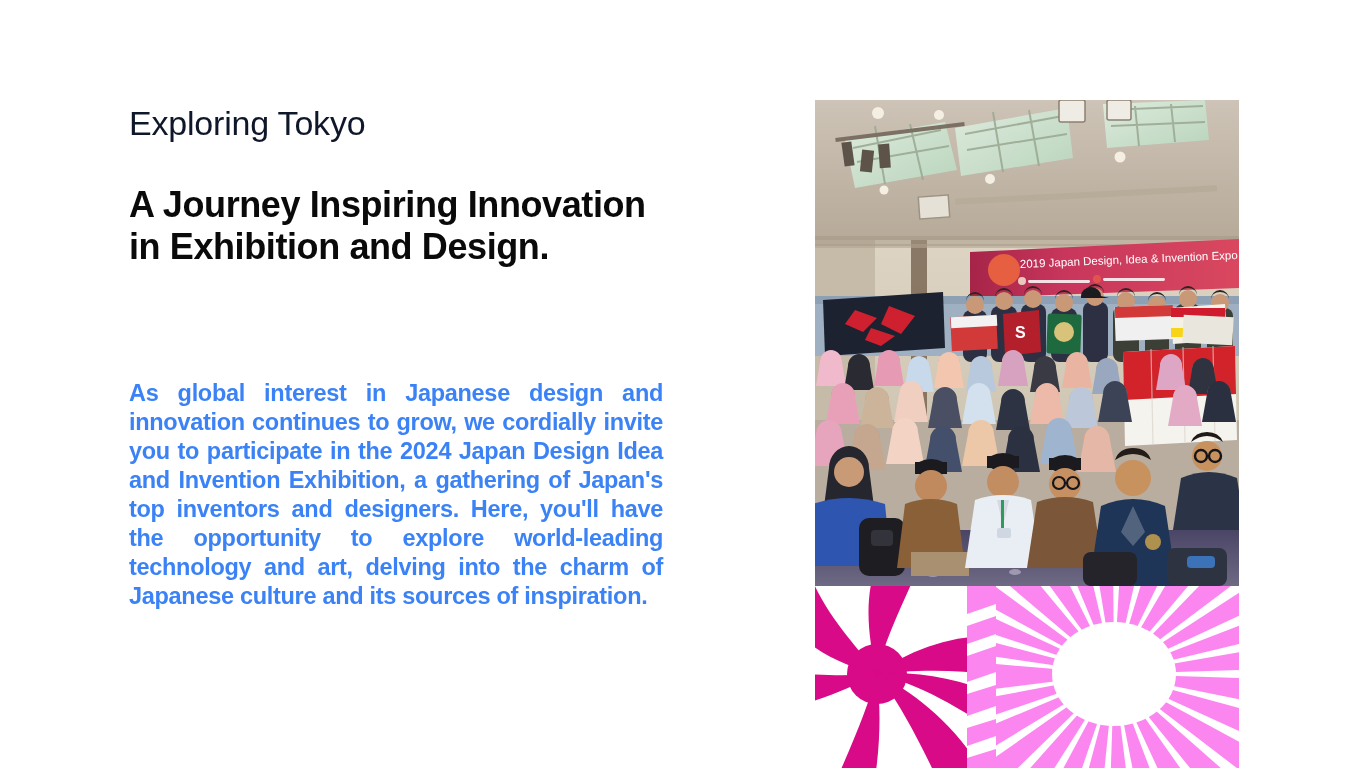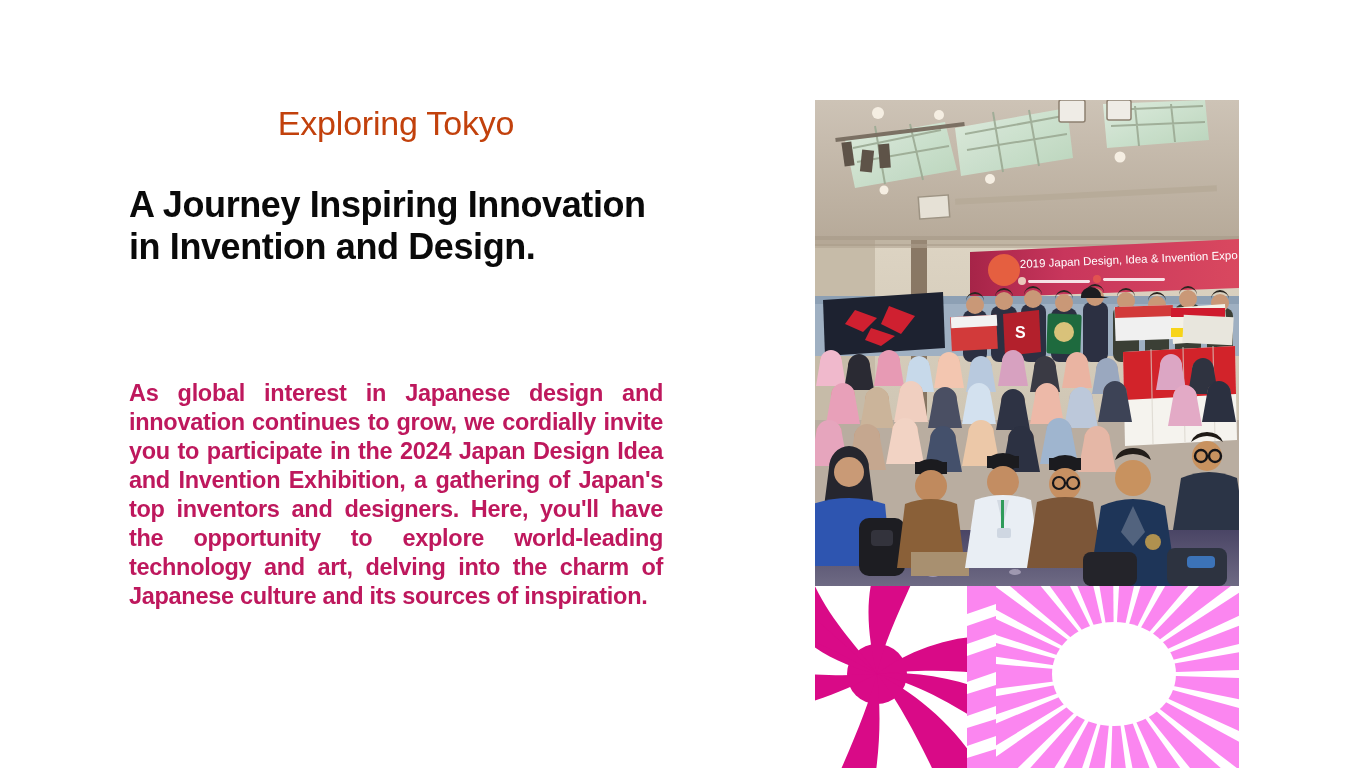--- a/index.html
+++ b/index.html
@@ -23,26 +23,26 @@
     top: 0;
     width: 534px;
     height: 768px;
   }
 
   .eyebrow-title {
     position: absolute;
     top: 101px;
     left: 0;
     width: 534px;
-    text-align: center;
+    text-align: left;
     font-size: 34px;
     font-weight: 400;
     line-height: 44px;
     letter-spacing: -0.2px;
-    color: #c2410c;
+    color: #0f172a;
     white-space: nowrap;
   }
 
   .main-heading {
     position: absolute;
     top: 184px;
     left: 0;
     width: 534px;
     text-align: left;
     font-size: 36px;
@@ -59,21 +59,21 @@
     position: absolute;
     top: 355px;
     left: 0;
     width: 534px;
     text-align: justify;
     text-align-last: left;
     font-size: 23.5px;
     font-weight: 700;
     line-height: 29px;
     letter-spacing: -0.3px;
-    color: #be185d;
+    color: #3b82f6;
     word-spacing: 0px;
   }
 
   
   .media-col {
     position: absolute;
     left: 815px;
     top: 100px;
     width: 424px;
     height: 668px;
@@ -118,21 +118,21 @@
 </style>
 </head>
 <body>
 
 <div class="text-col">
 
   <div class="eyebrow-title">Exploring Tokyo</div>
 
   <div class="main-heading">
     <span class="line">A Journey Inspiring Innovation</span>
-    <span class="line">in Invention and Design.</span>
+    <span class="line">in Exhibition and Design.</span>
   </div>
 
   <p class="body-copy">As global interest in Japanese design and innovation continues to grow, we cordially invite you to participate in the 2024 Japan Design Idea  and Invention Exhibition, a gathering of Japan's top inventors and designers. Here, you'll have the opportunity to explore world-leading technology and art, delving into the charm of Japanese culture and its sources of inspiration.</p>
 </div>
 
 <div class="media-col">
 
   <div class="photo">
     <svg width="424" height="486" viewBox="0 0 424 486" xmlns="http://www.w3.org/2000/svg">
       <defs>

